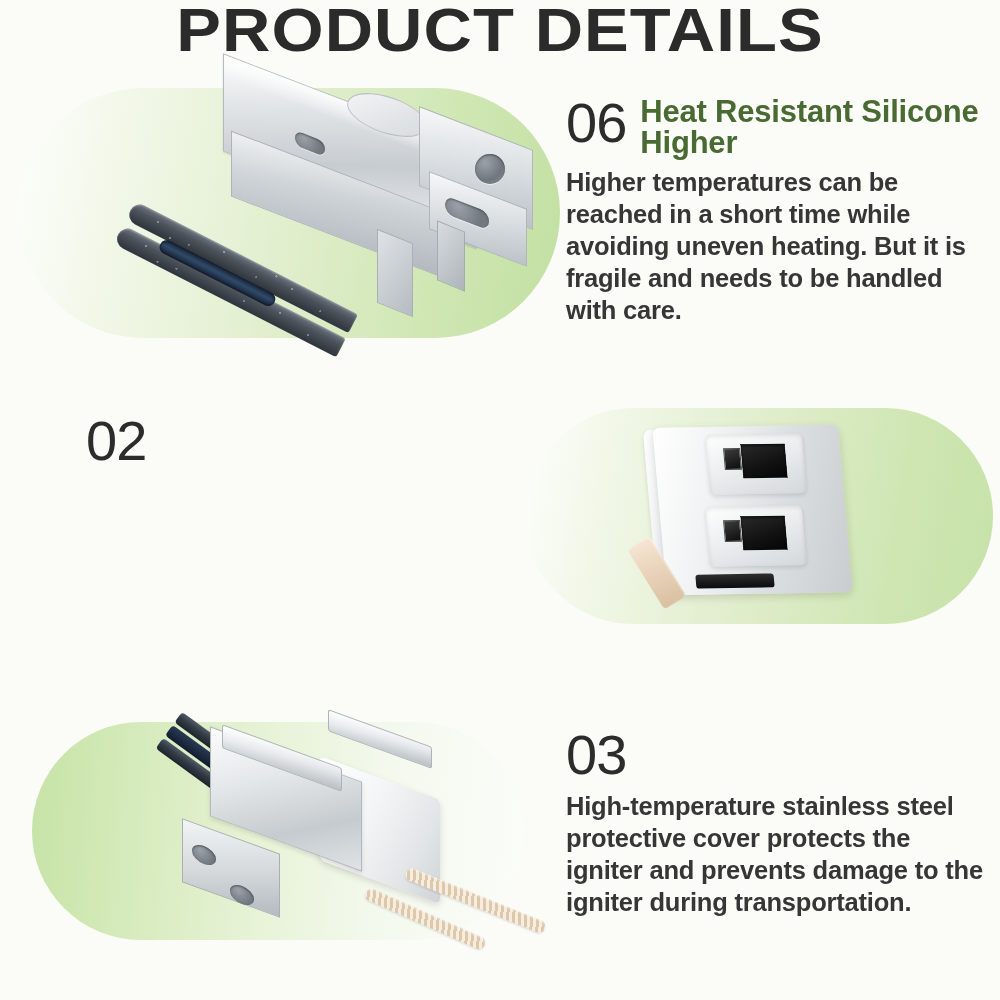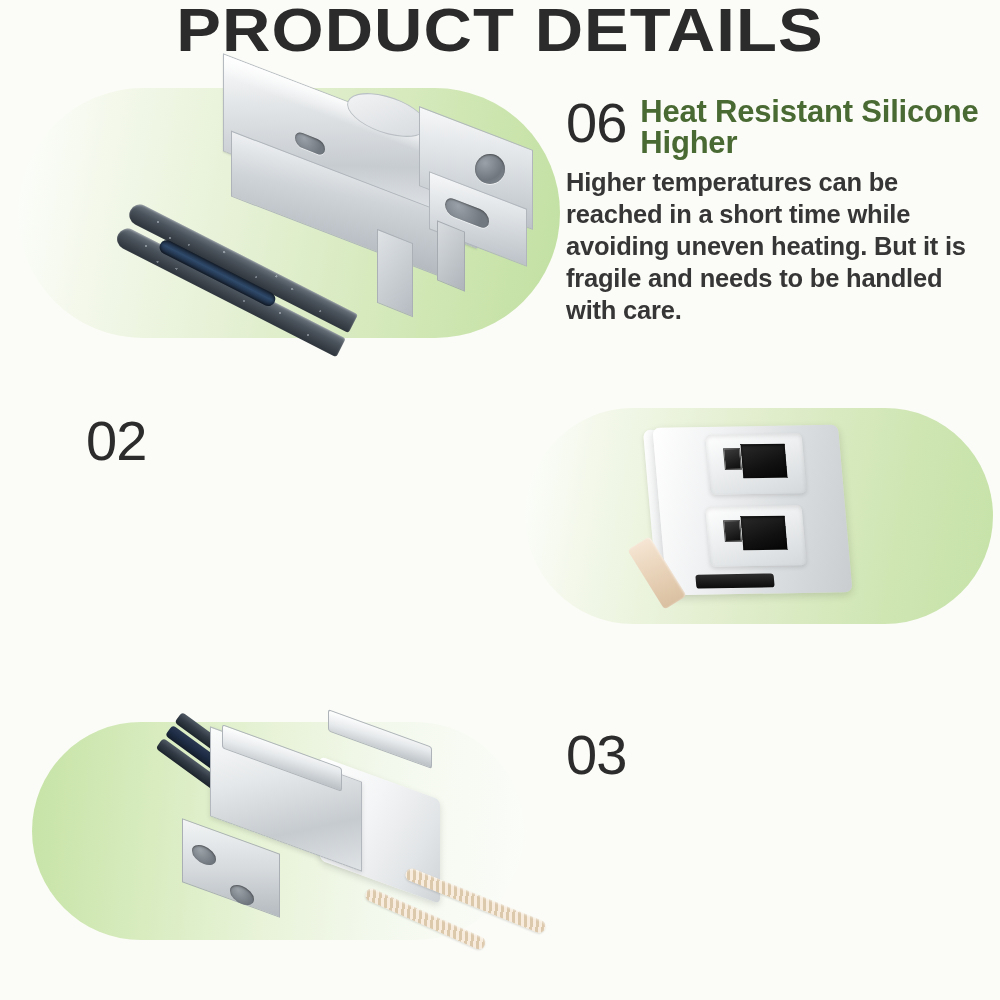--- a/index.html
+++ b/index.html
@@ -426,16 +426,17 @@
       <div class="foot-hole f1"></div>
       <div class="foot-hole f2"></div>
       <div class="lead l1"></div>
       <div class="lead l2"></div>
     </div>
 
     <div class="txt txt-3">
       <div class="head-row">
         <div class="num">03</div>
       </div>
+      <div class="body">High-temperature stainless steel protective cover protects the igniter and prevents damage to the igniter during transportation.</div>
     </div>
   </div>
 
 </div>
 
 </body></html>

